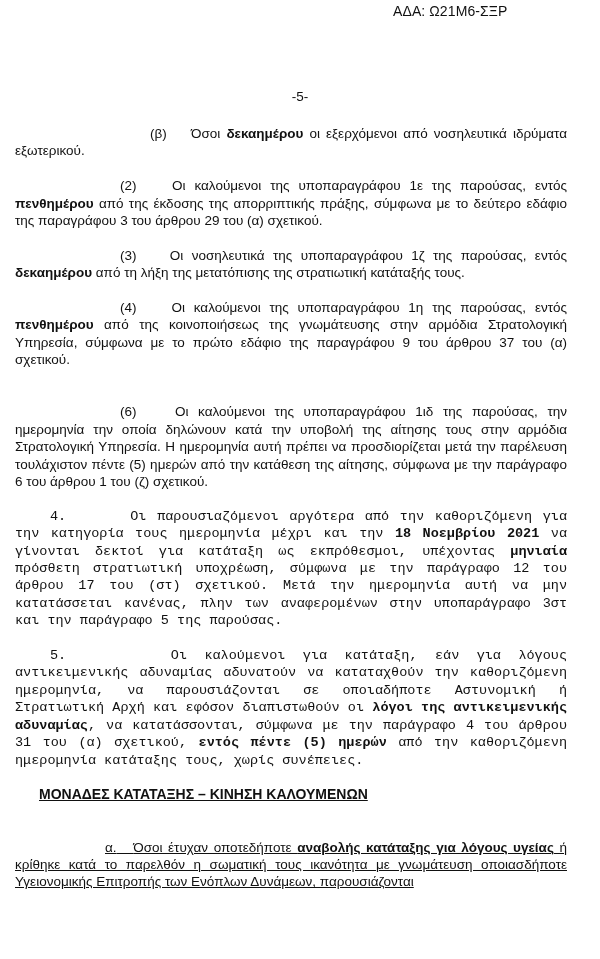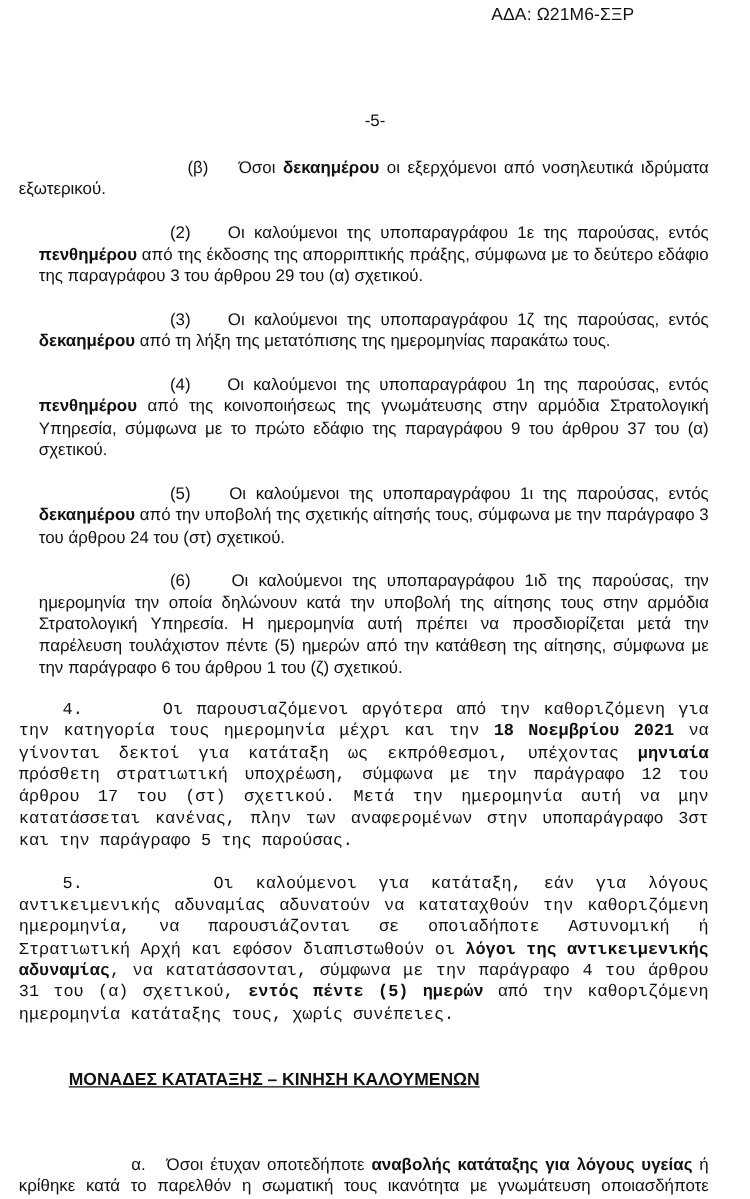--- a/index.html
+++ b/index.html
@@ -5,43 +5,42 @@
   html, body { margin: 0; padding: 0; background: #ffffff; }
   body { width: 600px; height: 959px; overflow: hidden; position: relative;
          font-family: "Liberation Sans", sans-serif; color: #111111; }
   .page { position: absolute; left: 0; top: 0; width: 600px; height: 959px; }
   .ada { position: absolute; left: 393px; top: 3px; font-size: 14px; letter-spacing: 0.1px; }
   .pagenum { position: absolute; left: 0; width: 600px; top: 89px; text-align: center; font-size: 13.5px; }
   .body { position: absolute; left: 15px; top: 125px; width: 552px; font-size: 13.5px; line-height: 17.4px; }
   .p { margin: 0; text-align: justify; }
   .gap { height: 17.4px; }
   .ind1 { text-indent: 135px; }
-  .ind2 { text-indent: 105px; margin-left: 16px; }
+  .ind2 { text-indent: 105px; }
   .ind3 { text-indent: 35px; font-family: Liberation Mono, monospace; }
-  .inda { text-indent: 90px; }
+  .inda { text-indent: 90px; text-decoration: underline; }
   b { font-weight: bold; }
-  .heading { font-weight: bold; text-decoration: underline; font-size: 14px; margin: 16px; padding-left: 24px; }
+  .heading { font-weight: bold; text-decoration: underline; font-size: 14px; margin: 0; padding-left: 24px; }
 </style>
 </head>
 <body>
 
 <div class="page">
   <div class="ada">ΑΔΑ: Ω21Μ6-ΣΞΡ</div>
   <div class="pagenum">-5-</div>
 
   <div class="body">
     <p class="p ind1"><span>(β)</span>&nbsp;&nbsp;&nbsp; <span>Όσοι </span><b>δεκαημέρου</b><span> οι εξερχόμενοι από νοσηλευτικά ιδρύματα εξωτερικού.</span></p>
     <div class="gap"></div>
     <p class="p ind2"><span>(2)</span>&nbsp;&nbsp;&nbsp; <span>Οι καλούμενοι της υποπαραγράφου 1ε της παρούσας, εντός </span><b>πενθημέρου</b><span> από της έκδοσης της απορριπτικής πράξης, σύμφωνα με το δεύτερο εδάφιο της παραγράφου 3 του άρθρου 29 του (α) σχετικού.</span></p>
     <div class="gap"></div>
-    <p class="p ind2"><span>(3)</span>&nbsp;&nbsp;&nbsp; <span>Οι καλούμενοι της υποπαραγράφου 1ζ της παρούσας, εντός </span><b>δεκαημέρου</b><span> από τη λήξη της μετατόπισης της ημερομηνίας παρακάτω τους.</span></p>
+    <p class="p ind2"><span>(3)</span>&nbsp;&nbsp;&nbsp; <span>Οι νοσηλευτικά της υποπαραγράφου 1ζ της παρούσας, εντός </span><b>δεκαημέρου</b><span> από τη λήξη της μετατόπισης της στρατιωτική κατάταξής τους.</span></p>
     <div class="gap"></div>
     <p class="p ind2"><span>(4)</span>&nbsp;&nbsp;&nbsp; <span>Οι καλούμενοι της υποπαραγράφου 1η της παρούσας, εντός </span><b>πενθημέρου</b><span> από της κοινοποιήσεως της γνωμάτευσης στην αρμόδια Στρατολογική Υπηρεσία, σύμφωνα με το πρώτο εδάφιο της παραγράφου 9 του άρθρου 37 του (α) σχετικού.</span></p>
     <div class="gap"></div>
-    <p class="p ind2"><span>(5)</span>&nbsp;&nbsp;&nbsp; <span>Οι καλούμενοι της υποπαραγράφου 1ι της παρούσας, εντός </span><b>δεκαημέρου</b><span> από την υποβολή της σχετικής αίτησής τους, σύμφωνα με την παράγραφο 3 του άρθρου 24 του (στ) σχετικού.</span></p>
     <div class="gap"></div>
     <p class="p ind2"><span>(6)</span>&nbsp;&nbsp;&nbsp; <span>Οι καλούμενοι της υποπαραγράφου 1ιδ της παρούσας, την ημερομηνία την οποία δηλώνουν κατά την υποβολή της αίτησης τους στην αρμόδια Στρατολογική Υπηρεσία. Η ημερομηνία αυτή πρέπει να προσδιορίζεται μετά την παρέλευση τουλάχιστον πέντε (5) ημερών από την κατάθεση της αίτησης, σύμφωνα με την παράγραφο 6 του άρθρου 1 του (ζ) σχετικού.</span></p>
     <div class="gap"></div>
     <p class="p ind3"><span>4.</span>&nbsp;&nbsp;&nbsp;&nbsp;&nbsp; <span>Οι παρουσιαζόμενοι αργότερα από την καθοριζόμενη για την κατηγορία τους ημερομηνία μέχρι και την </span><b>18 Νοεμβρίου 2021</b><span> να γίνονται δεκτοί για κατάταξη ως εκπρόθεσμοι, υπέχοντας </span><b>μηνιαία</b><span> πρόσθετη στρατιωτική υποχρέωση, σύμφωνα με την παράγραφο 12 του άρθρου 17 του (στ) σχετικού. Μετά την ημερομηνία αυτή να μην κατατάσσεται κανένας, πλην των αναφερομένων στην υποπαράγραφο 3στ και την παράγραφο 5 της παρούσας.</span></p>
     <div class="gap"></div>
     <p class="p ind3"><span>5.</span>&nbsp;&nbsp;&nbsp;&nbsp;&nbsp; <span>Οι καλούμενοι για κατάταξη, εάν για λόγους αντικειμενικής αδυναμίας αδυνατούν να καταταχθούν την καθοριζόμενη ημερομηνία, να παρουσιάζονται σε οποιαδήποτε Αστυνομική ή Στρατιωτική Αρχή και εφόσον διαπιστωθούν οι </span><b>λόγοι της αντικειμενικής αδυναμίας</b><span>, να κατατάσσονται, σύμφωνα με την παράγραφο 4 του άρθρου 31 του (α) σχετικού, </span><b>εντός πέντε (5) ημερών</b><span> από την καθοριζόμενη ημερομηνία κατάταξης τους, χωρίς συνέπειες.</span></p>
     <div class="gap"></div>
     <p class="heading">ΜΟΝΑΔΕΣ ΚΑΤΑΤΑΞΗΣ – ΚΙΝΗΣΗ ΚΑΛΟΥΜΕΝΩΝ</p>
     <div class="gap"></div>
     <div class="gap"></div>

